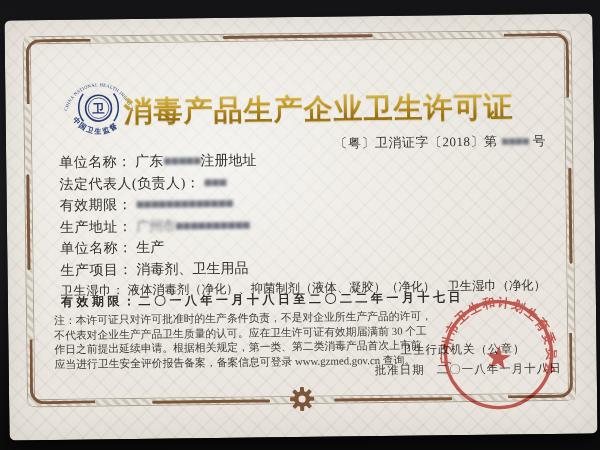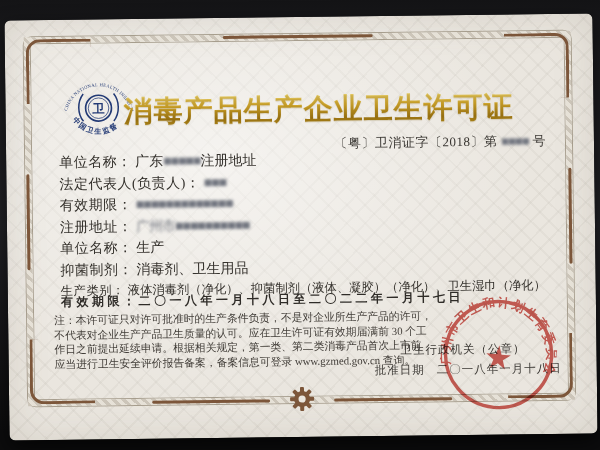--- a/index.html
+++ b/index.html
@@ -114,33 +114,33 @@
         </div>
         <div class="frow">
           <span class="flabel">法定代表人(负责人)：</span>
           <span class="redact">■■■</span>
         </div>
         <div class="frow">
           <span class="flabel">有效期限：</span>
           <span class="redact">■■■■■■■■■■■■■</span>
         </div>
         <div class="frow">
-          <span class="flabel">注册地址：</span>
+          <span class="flabel">生产地址：</span>
           <span class="redact">广州市</span><span class="redact">■■■■■■■■■■</span>
         </div>
         <div class="frow">
           <span class="flabel">单位名称：</span>
           <span>生产</span>
         </div>
         <div class="frow">
-          <span class="flabel">抑菌制剂：</span>
+          <span class="flabel">生产项目：</span>
           <span>消毒剂、卫生用品</span>
         </div>
         <div class="frow small">
-          <span class="flabel">生产类别：</span>
+          <span class="flabel">卫生湿巾：</span>
           <span>液体消毒剂（净化）、抑菌制剂（液体、凝胶）（净化）、卫生湿巾（净化）</span>
         </div>
       </div>
 
       <div class="validity">
         <span>有效期限：</span><span>二〇一八年一月十八日至二〇二二年一月十七日</span>
       </div>
 
       <div class="note">
         <div>注：本许可证只对许可批准时的生产条件负责，不是对企业所生产产品的许可，</div>

